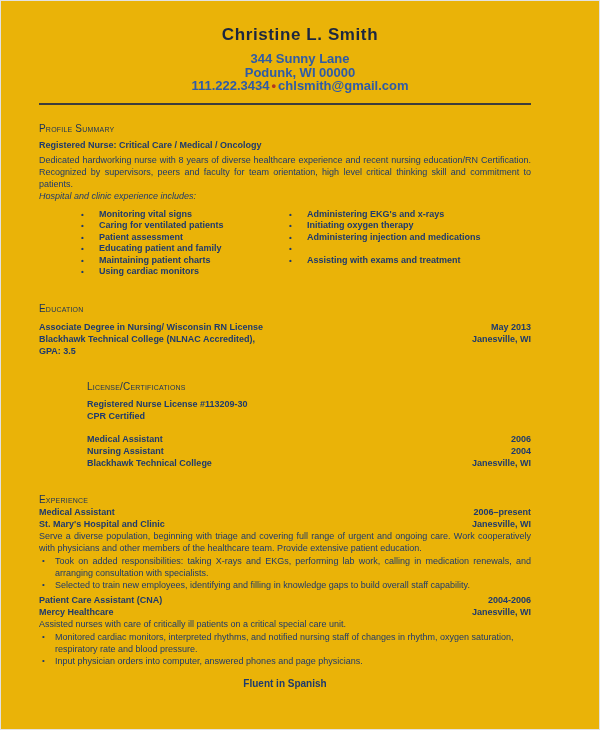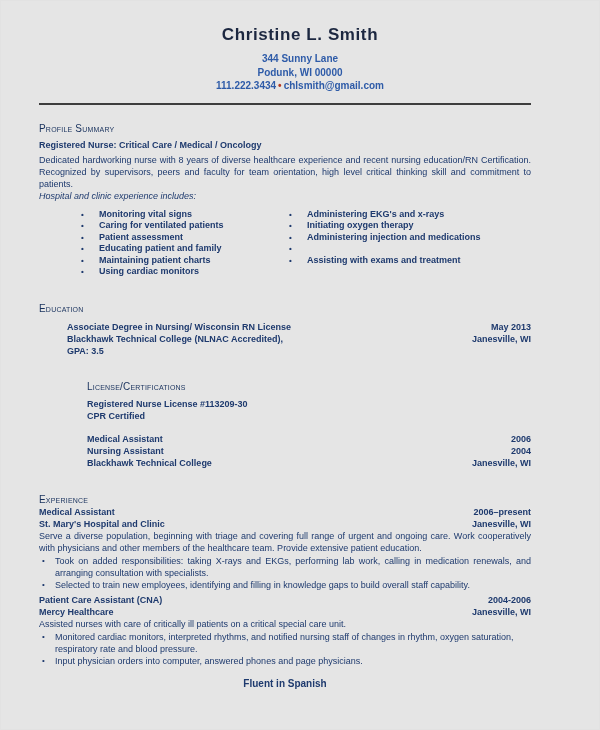--- a/index.html
+++ b/index.html
@@ -3,38 +3,38 @@
 <meta charset="utf-8">
 <style>
   * { box-sizing: border-box; margin: 0; padding: 0; }
   html, body { background: #ffffff; }
   body { font-family: "Liberation Sans", sans-serif; }
 
   .page {
     position: relative;
     width: 600px;
     height: 730px;
-    background: #e5e5e5;
+    background: #eab308;
     border: 1px solid #e2e2e2;
     overflow: hidden;
     color: #1e3a6e;
   }
 
   
   .header { text-align: center; padding-top: 24px; }
   .name {
     font-size: 17px;
     font-weight: bold;
     letter-spacing: 0.6px;
     color: #1c2740;
     line-height: 20px;
   }
   .contact { margin-top: 7px; }
   .contact-line {
-    font-size: 10px;
+    font-size: 13px;
     font-weight: bold;
     color: #2e5ba8;
     line-height: 13.5px;
   }
   .sep { color: #b5391f; padding: 0 2px; }
 
   .rule {
     height: 2px;
     background: #3d3d3d;
     margin: 10px 68px 0 38px;
@@ -76,21 +76,21 @@
   .two-col-bullets .blt { width: 18px; }
 
   #education-section { margin-top: 24px; }
   #license-section { margin-top: 23px; margin-left: 48px; }
   #experience-section { margin-top: 24px; }
 
   .row { display: flex; justify-content: space-between; line-height: 12px; }
   .row .left { font-weight: bold; }
   .row .right { font-weight: bold; text-align: center; white-space: nowrap; }
 
-  .edu-block { margin-top: 6px; margin-left: 28px; }
+  .edu-block { margin-top: 6px; }
   .lic-block { margin-top: 5px; line-height: 12px; }
   .cert-rows { margin-top: 11px; }
 
   .job { margin-top: 0; }
   .job + .job { margin-top: 3px; }
   .job-bullets { list-style: none; margin-top: 1px; }
   .job-bullets li { display: flex; line-height: 12px; }
   .job-bullets .blt { width: 16px; padding-left: 3px; }
 
   .footer { text-align: center; margin-top: 11px; }

